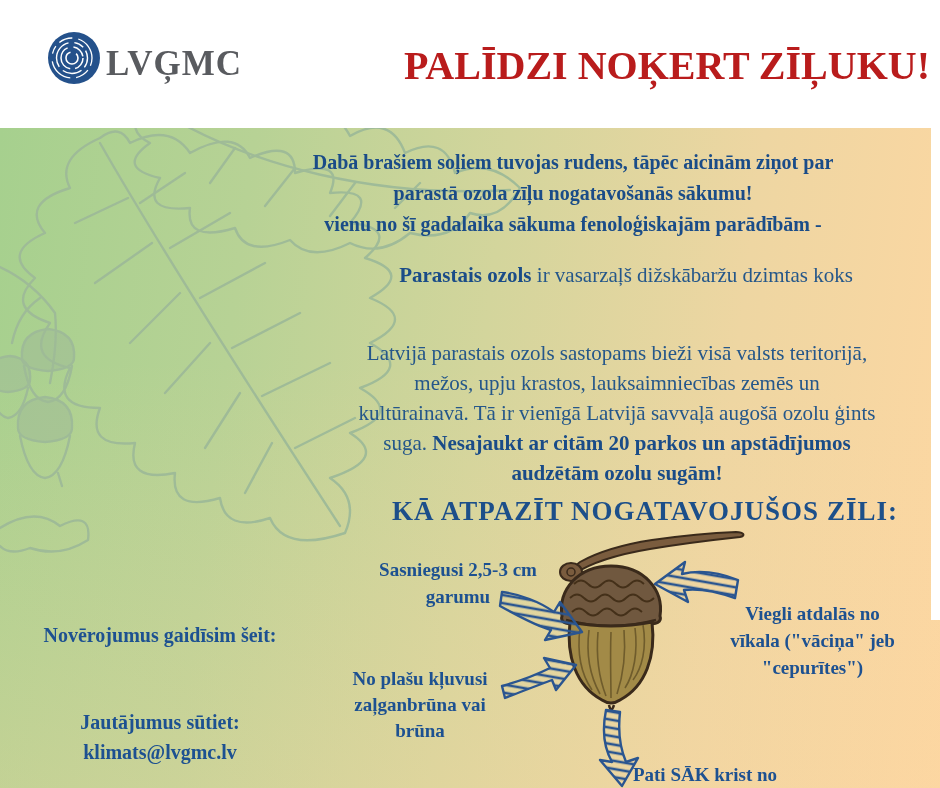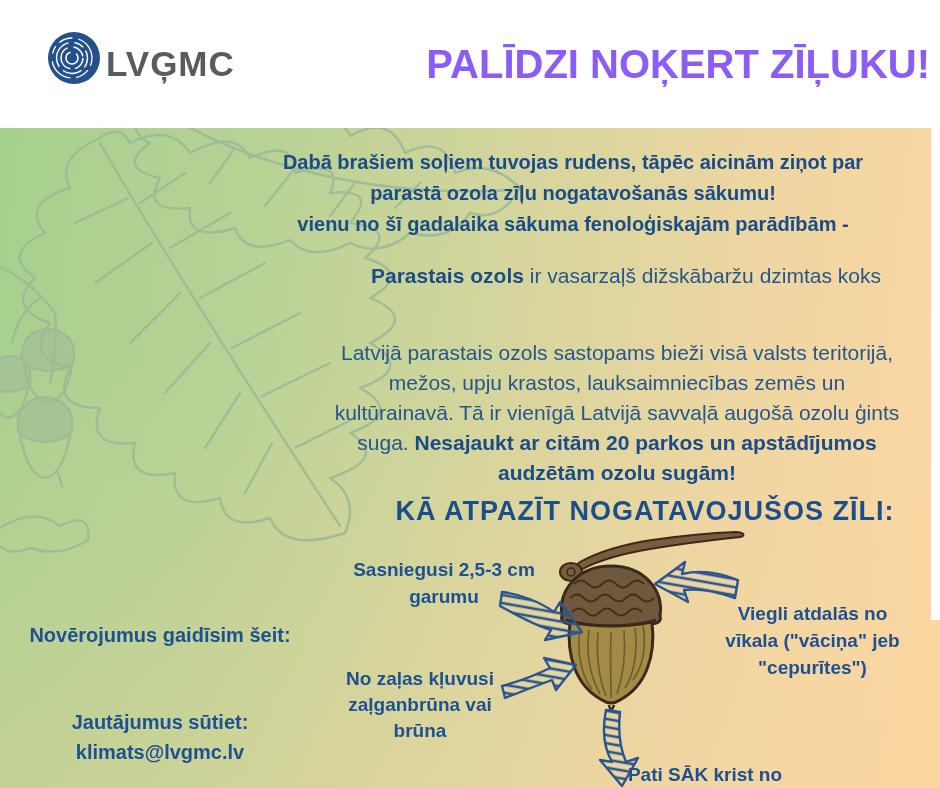--- a/index.html
+++ b/index.html
@@ -4,32 +4,32 @@
 <style>
   :root{
     --blue:#1d4f88;
     --label-blue:#1d5191;
     --arrow-blue:#2a5590;
     --leaf:#9eba98;
   }
   html,body{margin:0;padding:0;background:#fff;}
   .poster{
     position:relative;width:940px;height:788px;overflow:hidden;
-    font-family:Liberation Sans, sans-serif;background:#fff;
+    font-family:Liberation Serif, serif;background:#fff;
   }
   
   .header{position:absolute;left:0;top:0;width:940px;height:128px;background:#ffffff;}
   .logo-icon{position:absolute;left:48px;top:32px;width:52px;height:52px;}
   .logo-text{
     position:absolute;left:106px;top:44px;font-size:35px;font-weight:bold;
     color:#595b5f;letter-spacing:1px;
   }
   .title{
     position:absolute;right:10px;top:42px;margin:0;font-size:40px;font-weight:bold;
-    color:#8b5cf6;letter-spacing:0px;white-space:nowrap;
+    color:#b91c1c;letter-spacing:0px;white-space:nowrap;
   }
   
   .main{
     position:absolute;left:0;top:128px;width:940px;height:660px;
     background:linear-gradient(97deg,#a6d08e 0%,#b7d295 25%,#d3d59c 50%,#eed6a2 75%,#fdd7a2 100%);
   }
   .warm{position:absolute;left:0;top:0;right:0;bottom:0;
     background:linear-gradient(to bottom,rgba(253,215,162,0) 35%,rgba(250,213,160,.30) 100%);}
   .right-strip{position:absolute;right:0;top:0;width:9px;height:492px;background:#ffffff;}
   .oak-deco{position:absolute;left:0;top:0;width:540px;height:460px;}
@@ -37,21 +37,21 @@
   .txt{position:absolute;text-align:center;color:var(--blue);}
   .intro{left:205px;top:19px;width:736px;font-size:20px;line-height:31px;font-weight:bold;color:#1a4c88;}
   .p2{left:316px;top:133px;width:620px;font-size:21px;line-height:29px;color:#25578a;text-align:center;}
   .p3{left:292px;top:210px;width:650px;font-size:21px;line-height:30px;color:#25578a;}
   .b{font-weight:bold;color:#1a4c88;}
   .section-heading{
     left:345px;top:367px;width:600px;margin:0;font-size:27px;line-height:32px;
     font-weight:bold;letter-spacing:1px;color:#1c4f8a;white-space:nowrap;
   }
   .acorn-label{font-size:19px;font-weight:bold;color:var(--label-blue);}
-  .label-size{left:334px;top:428px;width:220px;line-height:27px;}
+  .label-size{left:348px;top:428px;width:220px;line-height:27px;}
   .label-detach{left:700px;top:472px;width:225px;line-height:27px;}
   .label-color{left:330px;top:538px;width:180px;line-height:26px;}
   .label-fall{left:620px;top:590px;width:170px;line-height:25px;margin-top:44px;}
   .contact{font-size:20px;font-weight:bold;color:#1d5191;line-height:30px;}
   .contact-1{left:5px;top:492px;width:310px;}
   .contact-2{left:5px;top:579px;width:310px;}
   .illustration{position:absolute;left:330px;top:400px;width:610px;height:260px;}
 </style>
 </head>
 <body>
@@ -162,21 +162,21 @@
     <div class="txt acorn-label label-size">
       <div>Sasniegusi 2,5-3 cm</div>
       <div>garumu</div>
     </div>
     <div class="txt acorn-label label-detach">
       <div>Viegli atdalās no</div>
       <div>vīkala ("vāciņa" jeb</div>
       <div>"cepurītes")</div>
     </div>
     <div class="txt acorn-label label-color">
-      <div>No zaļas kļuvusi</div>
+      <div>No plašu kļuvusi</div>
       <div>zaļganbrūna vai</div>
       <div>brūna</div>
     </div>
     <div class="txt acorn-label label-fall">
       <div>Pati SĀK krist no</div>
       <div>koka lejā</div>
     </div>
 
     <div class="txt contact contact-1">
       <div>Novērojumus gaidīsim šeit:</div>

